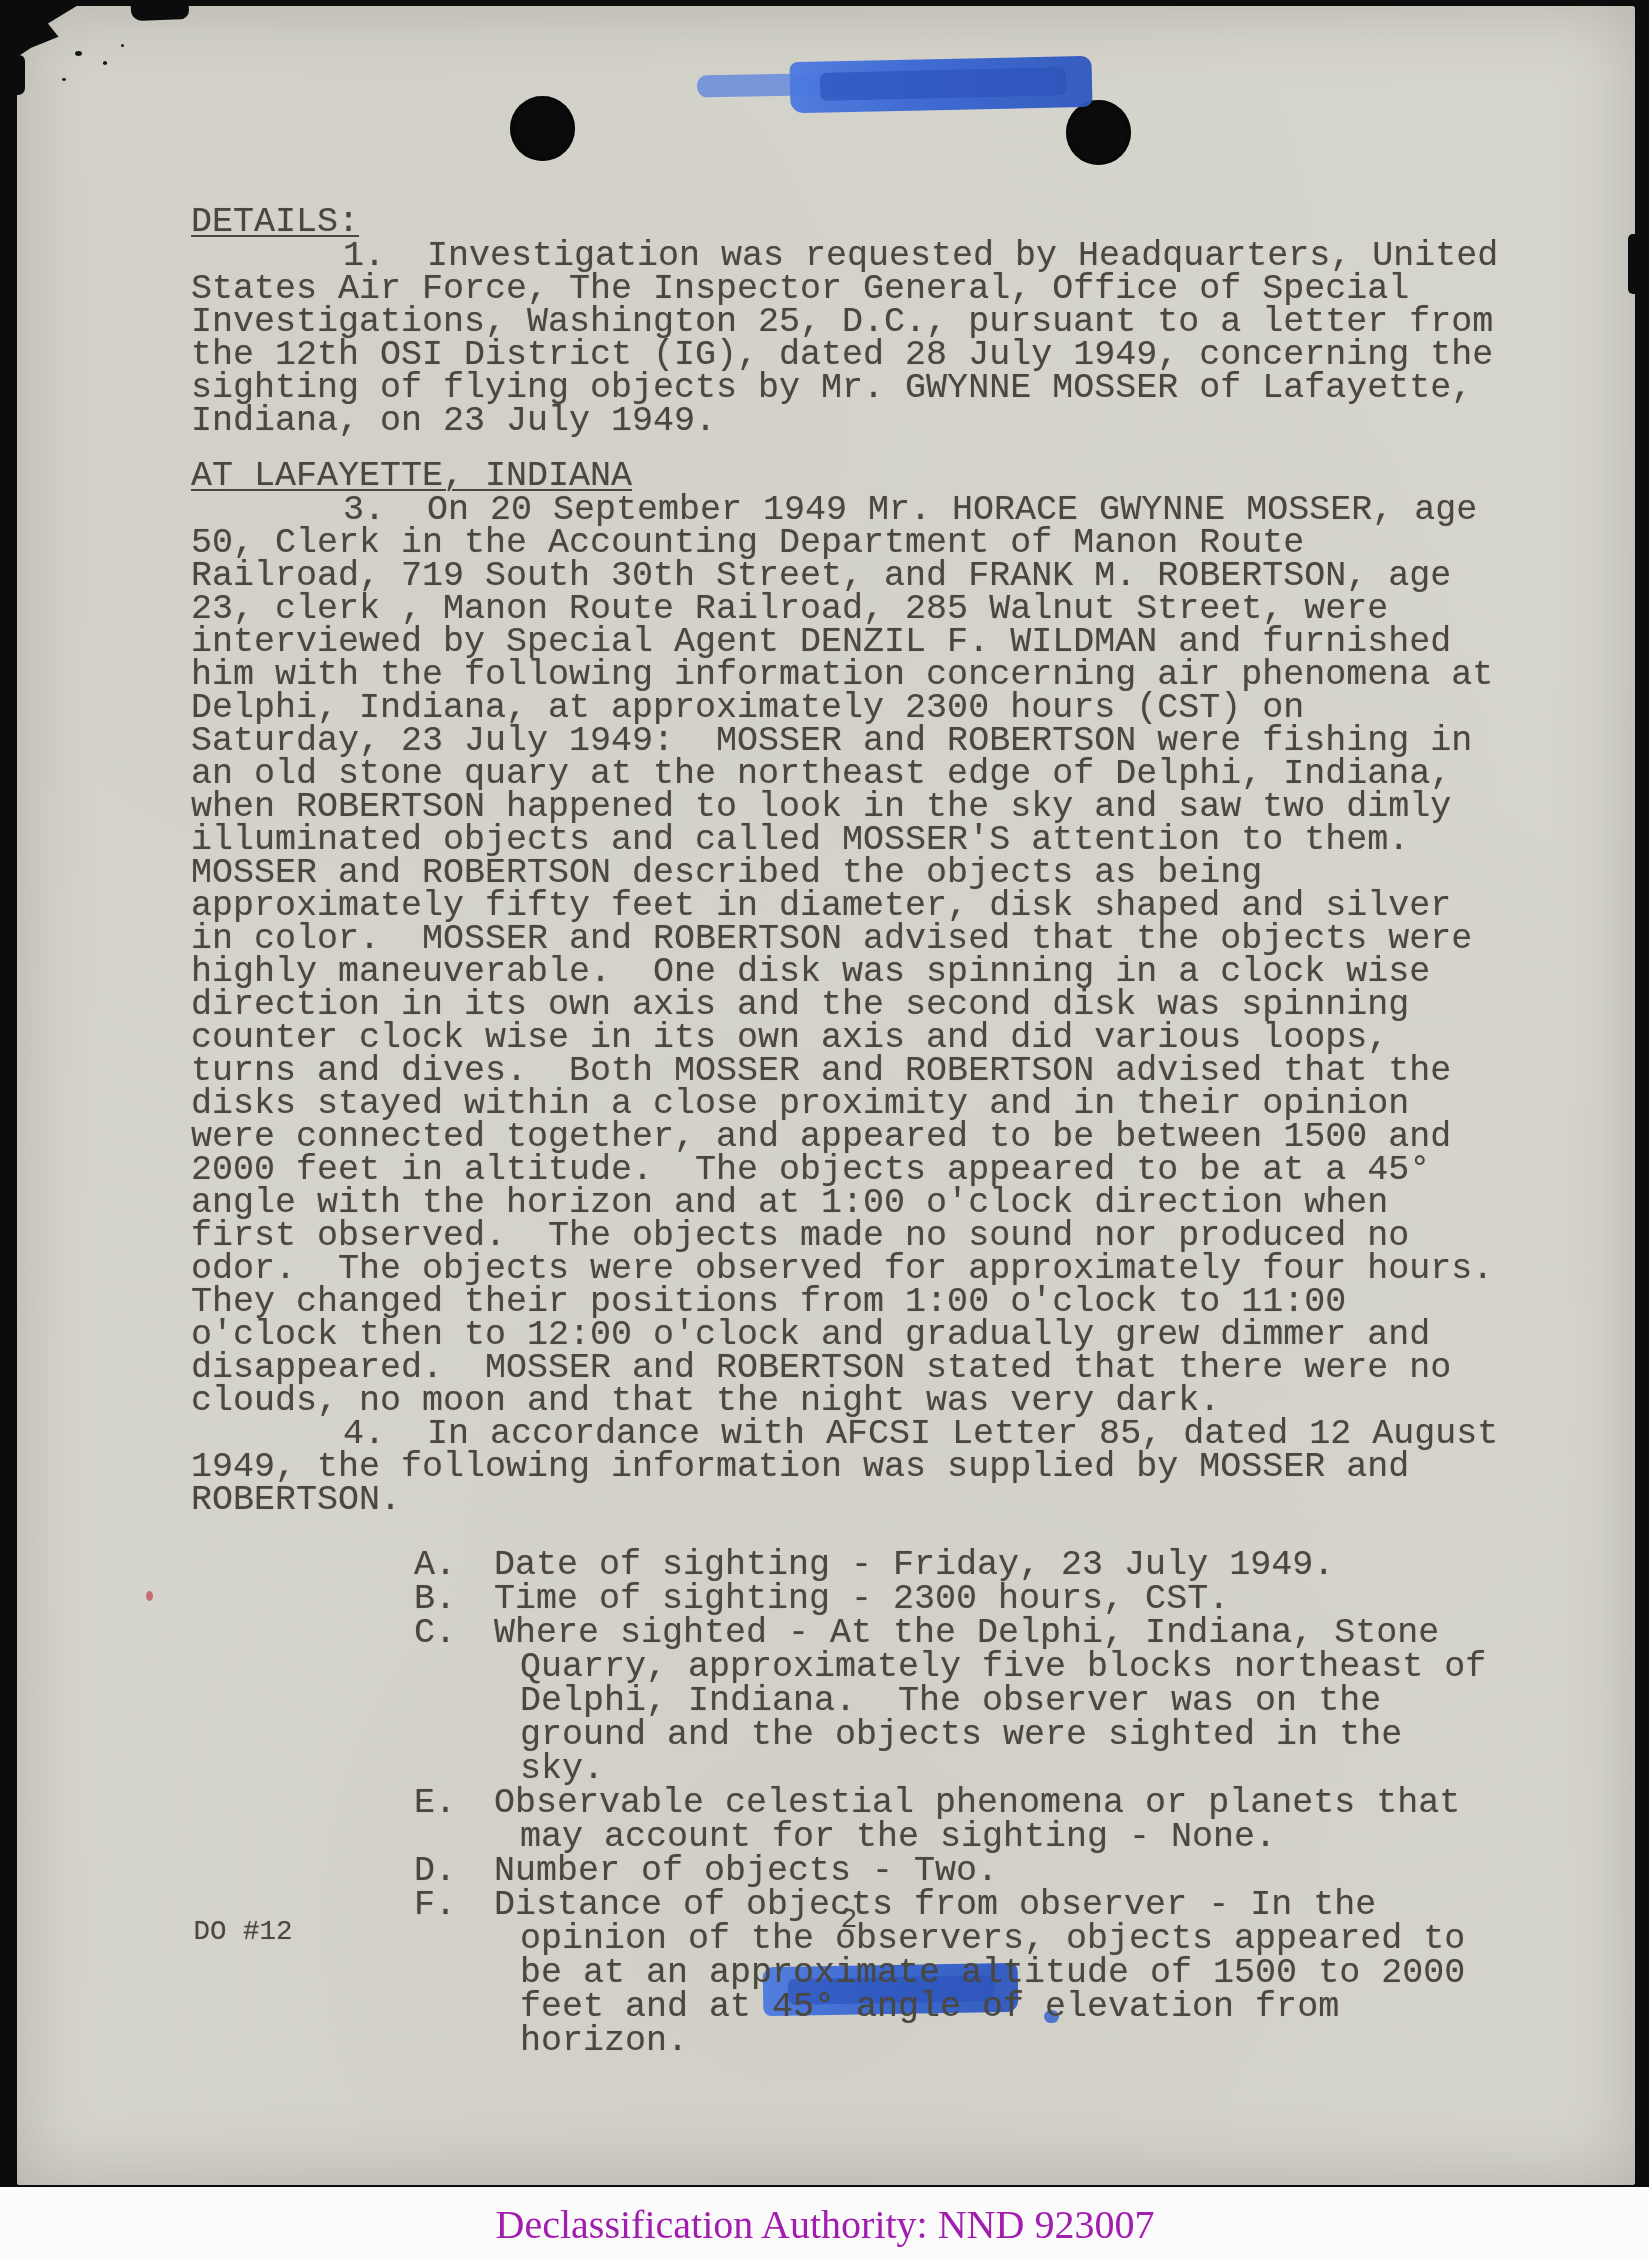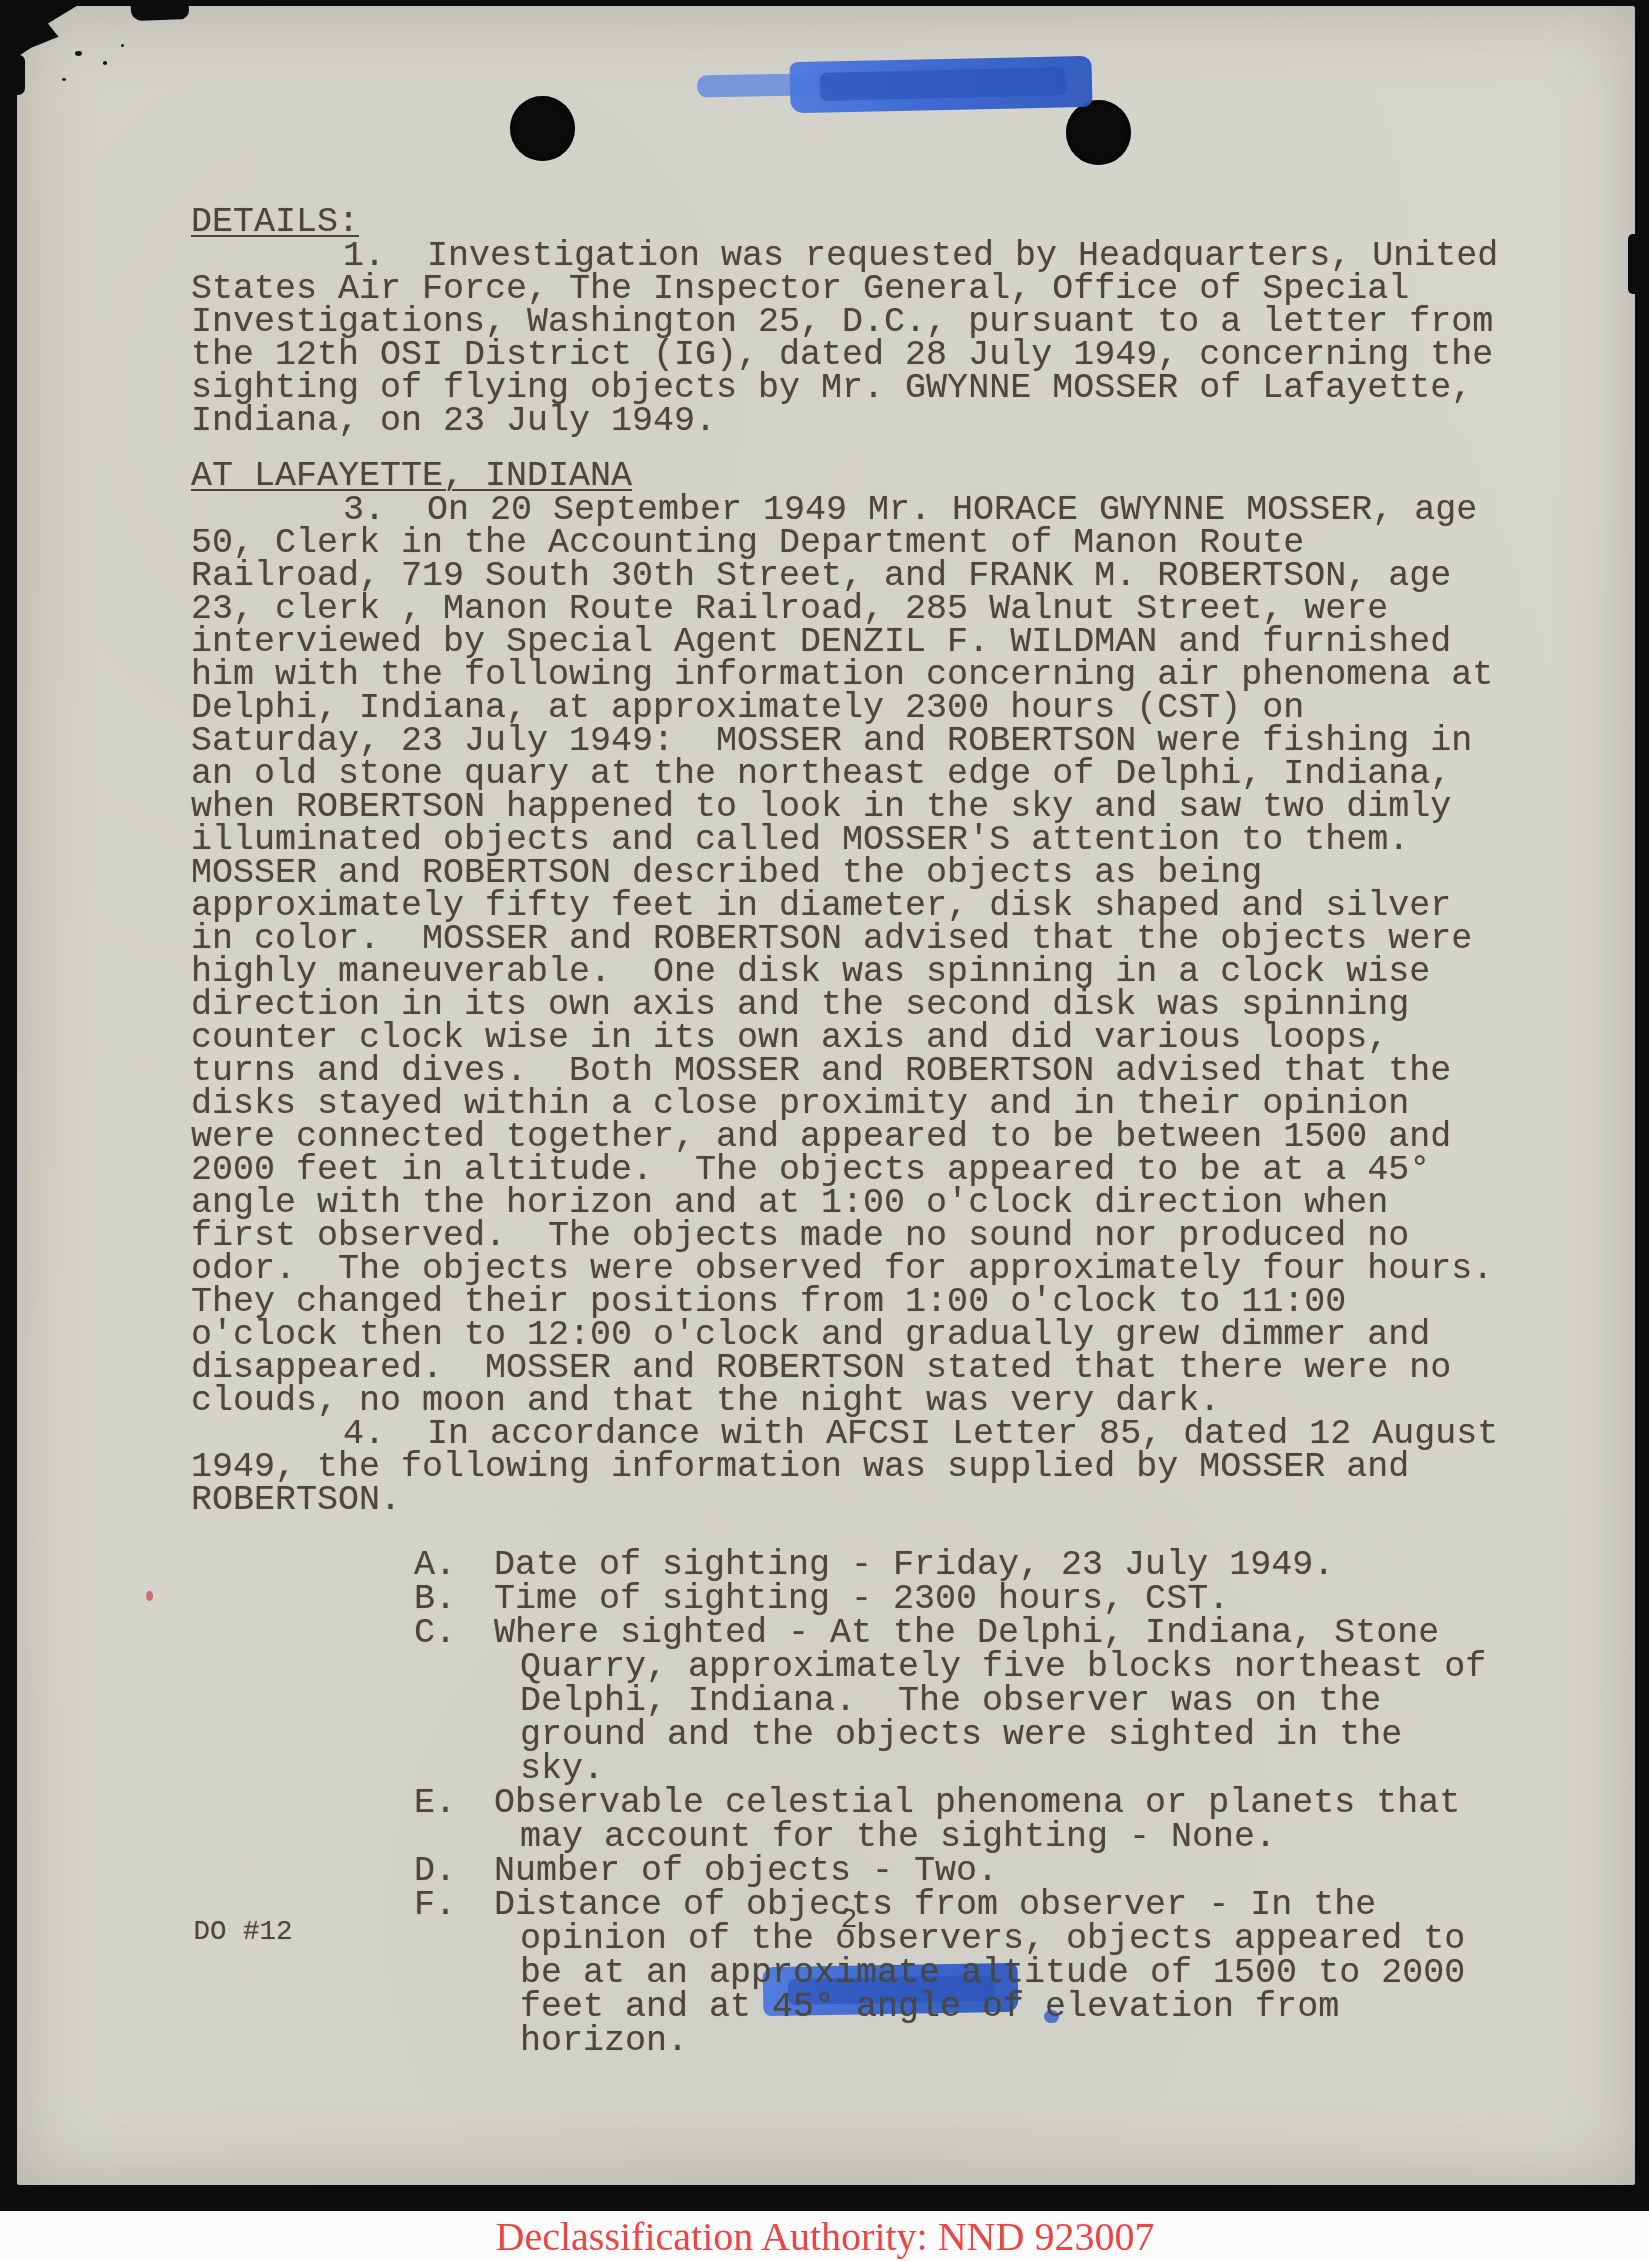--- a/index.html
+++ b/index.html
@@ -145,28 +145,28 @@
   .speck { position: absolute; background: #171715; border-radius: 50%; }
   .red-speck {
     position: absolute; left: 129px; top: 1585px; width: 6.9px; height: 9.8px;
     background: #c2565e; border-radius: 50%; opacity: 0.8;
   }
 
   
   .declass-strip {
     position: absolute;
     left: 0; bottom: 0;
-    width: 100%; height: 50px;
+    width: 100%; height: 74px;
     background: #fbfbfb;
     display: flex;
     align-items: center;
     justify-content: center;
     font-family: "Liberation Serif", "DejaVu Serif", serif;
     font-size: 40px;
-    color: #ef4444;
+    color: #a21caf;
   }
 </style>
 </head>
 <body>
 
 <div class="scan">
 
   <div class="paper">
 
     <div class="tear tear-tl"></div>

